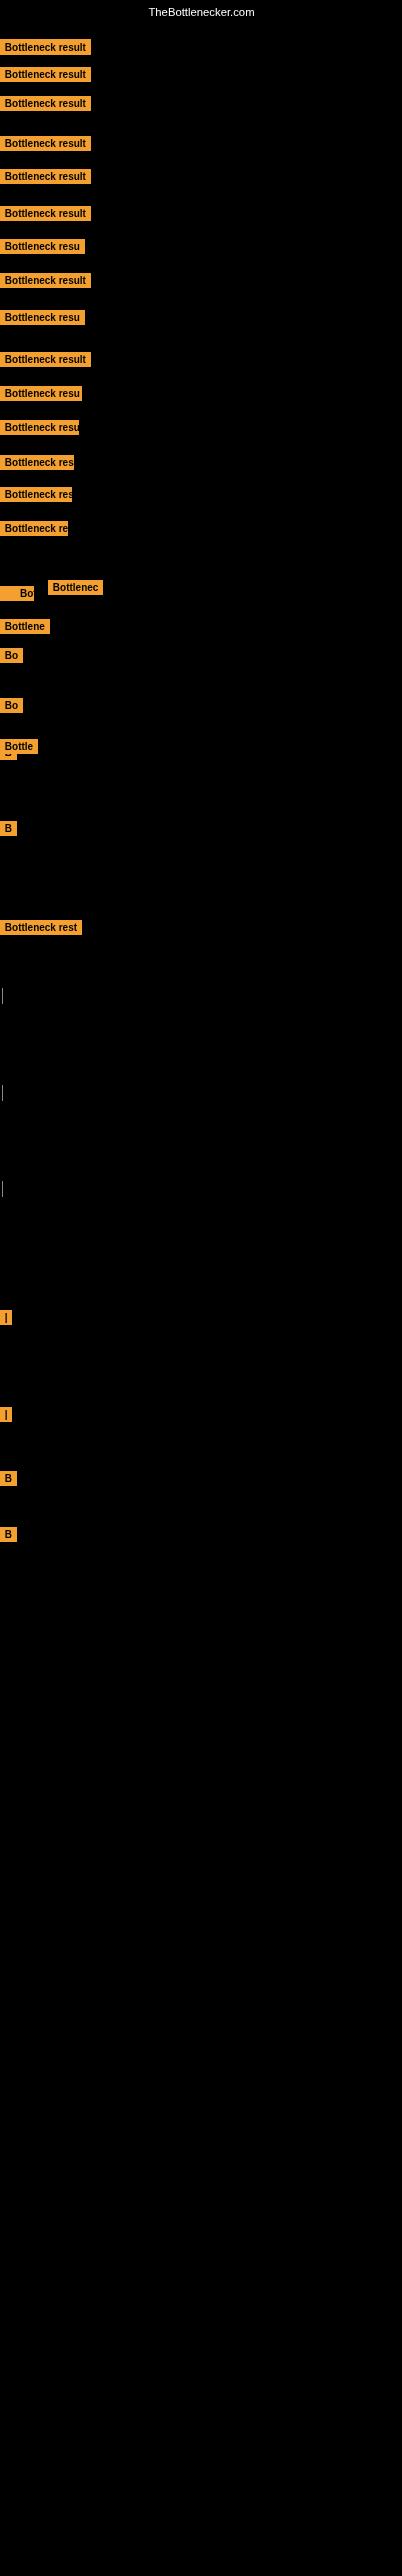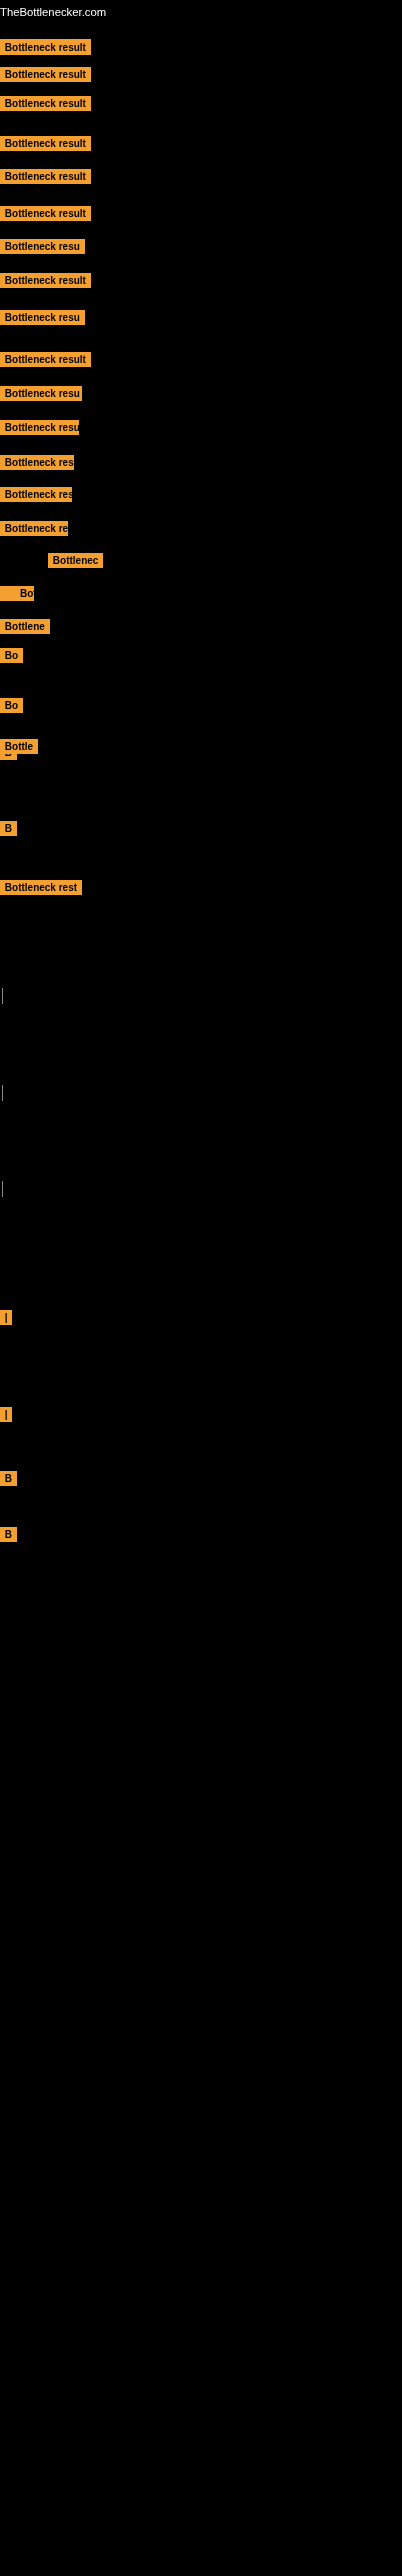--- a/index.html
+++ b/index.html
@@ -11,20 +11,21 @@
     body {
       background-color: #000;
       width: 403px;
       min-height: 2576px;
       font-family: Arial, sans-serif;
       position: relative;
     }
 
     .site-title {
       color: #fff;
+      text-align: center;
       font-size: 11.3px;
       padding: 6.4px 0 3.2px 0;
     }
 
     .bottleneck-badge {
       display: inline-block;
       background-color: #f4a030;
       color: #000;
       font-size: 10px;
       font-weight: bold;
@@ -57,29 +58,29 @@
     <div class="bottleneck-badge" style="top: 184px; max-width: 93px;">Bottleneck result</div>
     <div class="bottleneck-badge" style="top: 217px; max-width: 85px;">Bottleneck resu</div>
     <div class="bottleneck-badge" style="top: 251px; max-width: 93px;">Bottleneck result</div>
     <div class="bottleneck-badge" style="top: 288px; max-width: 85px;">Bottleneck resu</div>
     <div class="bottleneck-badge" style="top: 330px; max-width: 95px;">Bottleneck result</div>
     <div class="bottleneck-badge" style="top: 364px; max-width: 82px;">Bottleneck resu</div>
     <div class="bottleneck-badge" style="top: 398px; max-width: 79px;">Bottleneck resu</div>
     <div class="bottleneck-badge" style="top: 433px; max-width: 74px;">Bottleneck res</div>
     <div class="bottleneck-badge" style="top: 465px; max-width: 72px;">Bottleneck res</div>
     <div class="bottleneck-badge" style="top: 499px; max-width: 68px;">Bottleneck re</div>
-    <div class="bottleneck-badge" style="top: 531px; max-width: 55px; margin-left: 48px;">Bottlenec</div>
+    <div class="bottleneck-badge" style="top: 558px; max-width: 55px; margin-left: 48px;">Bottlenec</div>
     <div class="bottleneck-badge" style="top: 564px; max-width: 34px; padding-left: 20px;">Bott</div>
     <div class="bottleneck-badge" style="top: 597px; max-width: 52px;">Bottlene</div>
     <div class="bottleneck-badge" style="top: 626px; max-width: 24px;">Bo</div>
     <div class="bottleneck-badge" style="top: 676px; max-width: 24px;">Bo</div>
     <div class="bottleneck-badge" style="top: 723px; max-width: 17.7px;">B</div>
     <div class="bottleneck-badge" style="top: 717px; max-width: 43px;">Bottle</div>
     <div class="bottleneck-badge" style="top: 799px; max-width: 17.7px;">B</div>
-    <div class="bottleneck-badge" style="top: 858px; max-width: 87px;">Bottleneck rest</div>
+    <div class="bottleneck-badge" style="top: 898px; max-width: 87px;">Bottleneck rest</div>
     <div class="vertical-line" style="top: 966px; height: 16px;"></div>
     <div class="vertical-line" style="top: 1063px; height: 16px;"></div>
     <div class="vertical-line" style="top: 1159px; height: 16px;"></div>
     <div class="bottleneck-badge" style="top: 1288px; max-width: 14.5px;">|</div>
     <div class="bottleneck-badge" style="top: 1385px; max-width: 14.5px;">|</div>
     <div class="bottleneck-badge" style="top: 1449px; max-width: 19.3px;">B</div>
     <div class="bottleneck-badge" style="top: 1505px; max-width: 19.3px;">B</div>
   </div>
 
 

